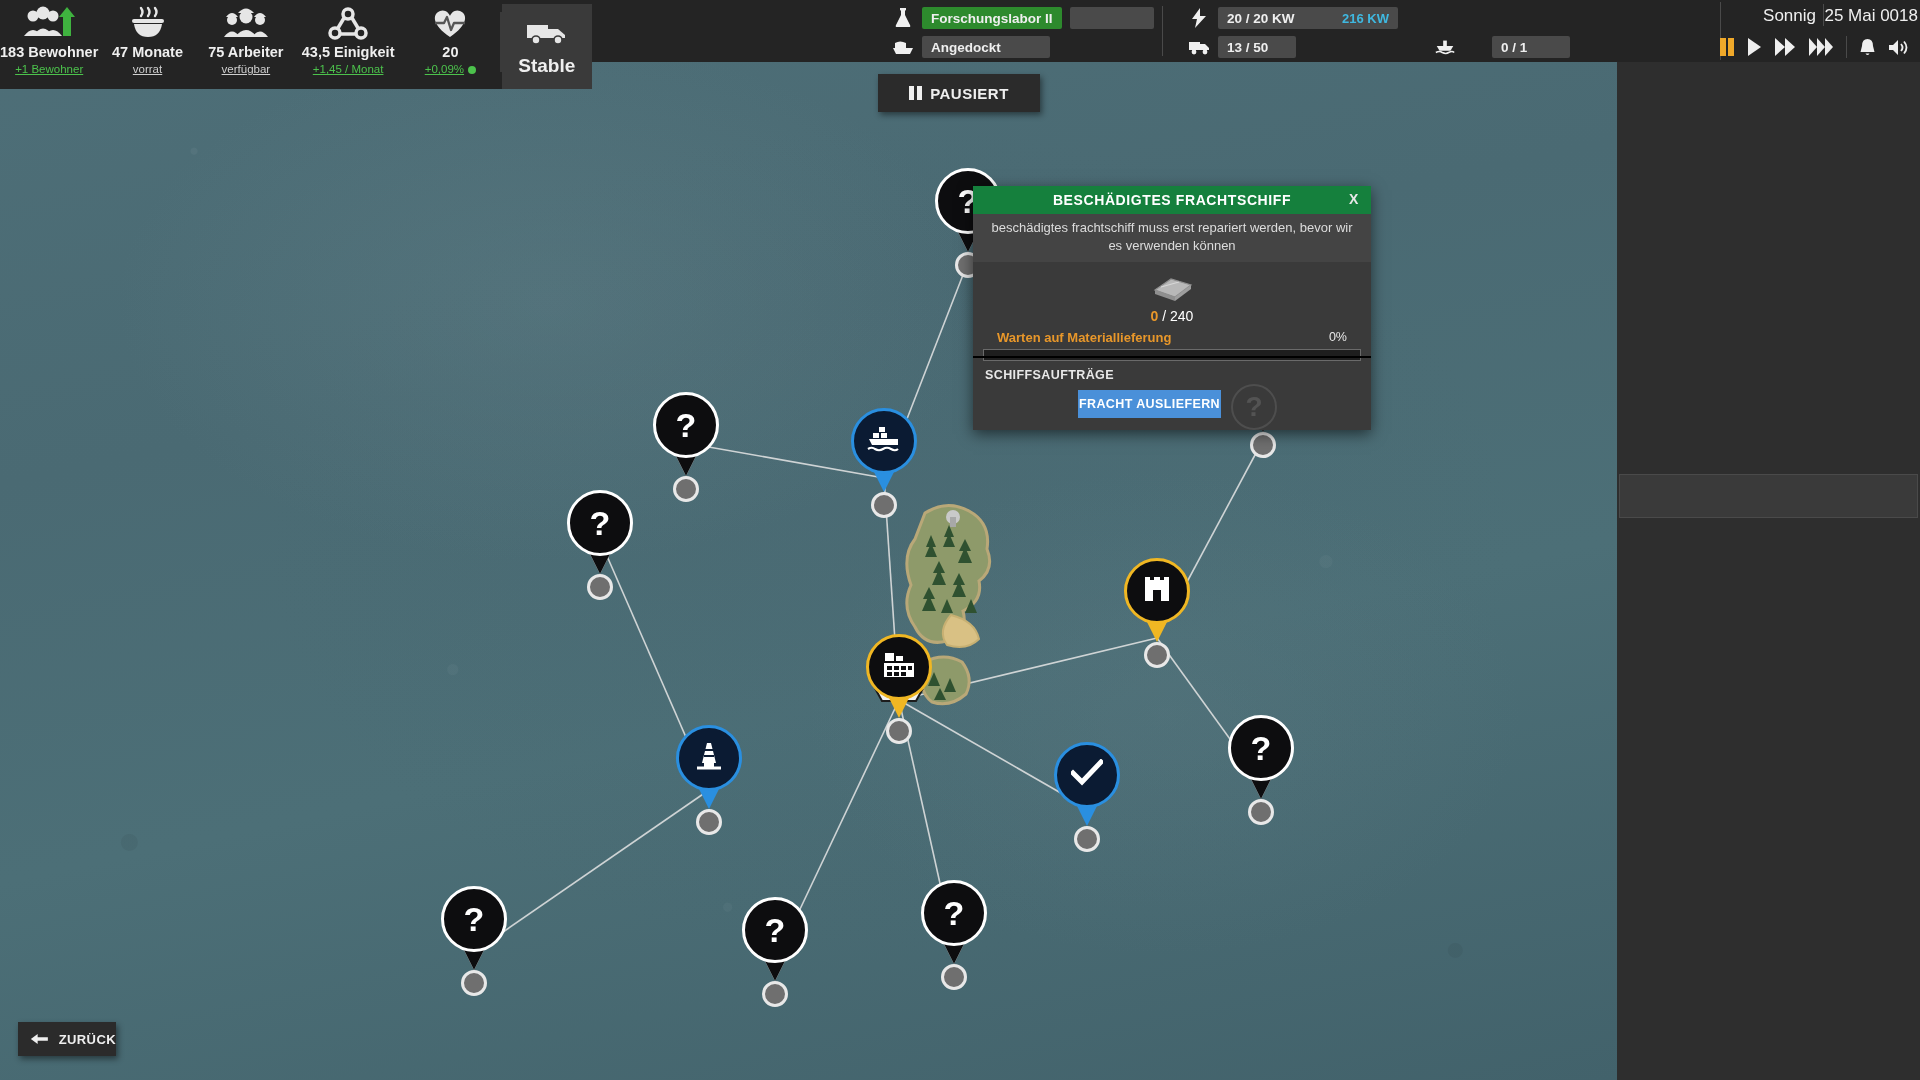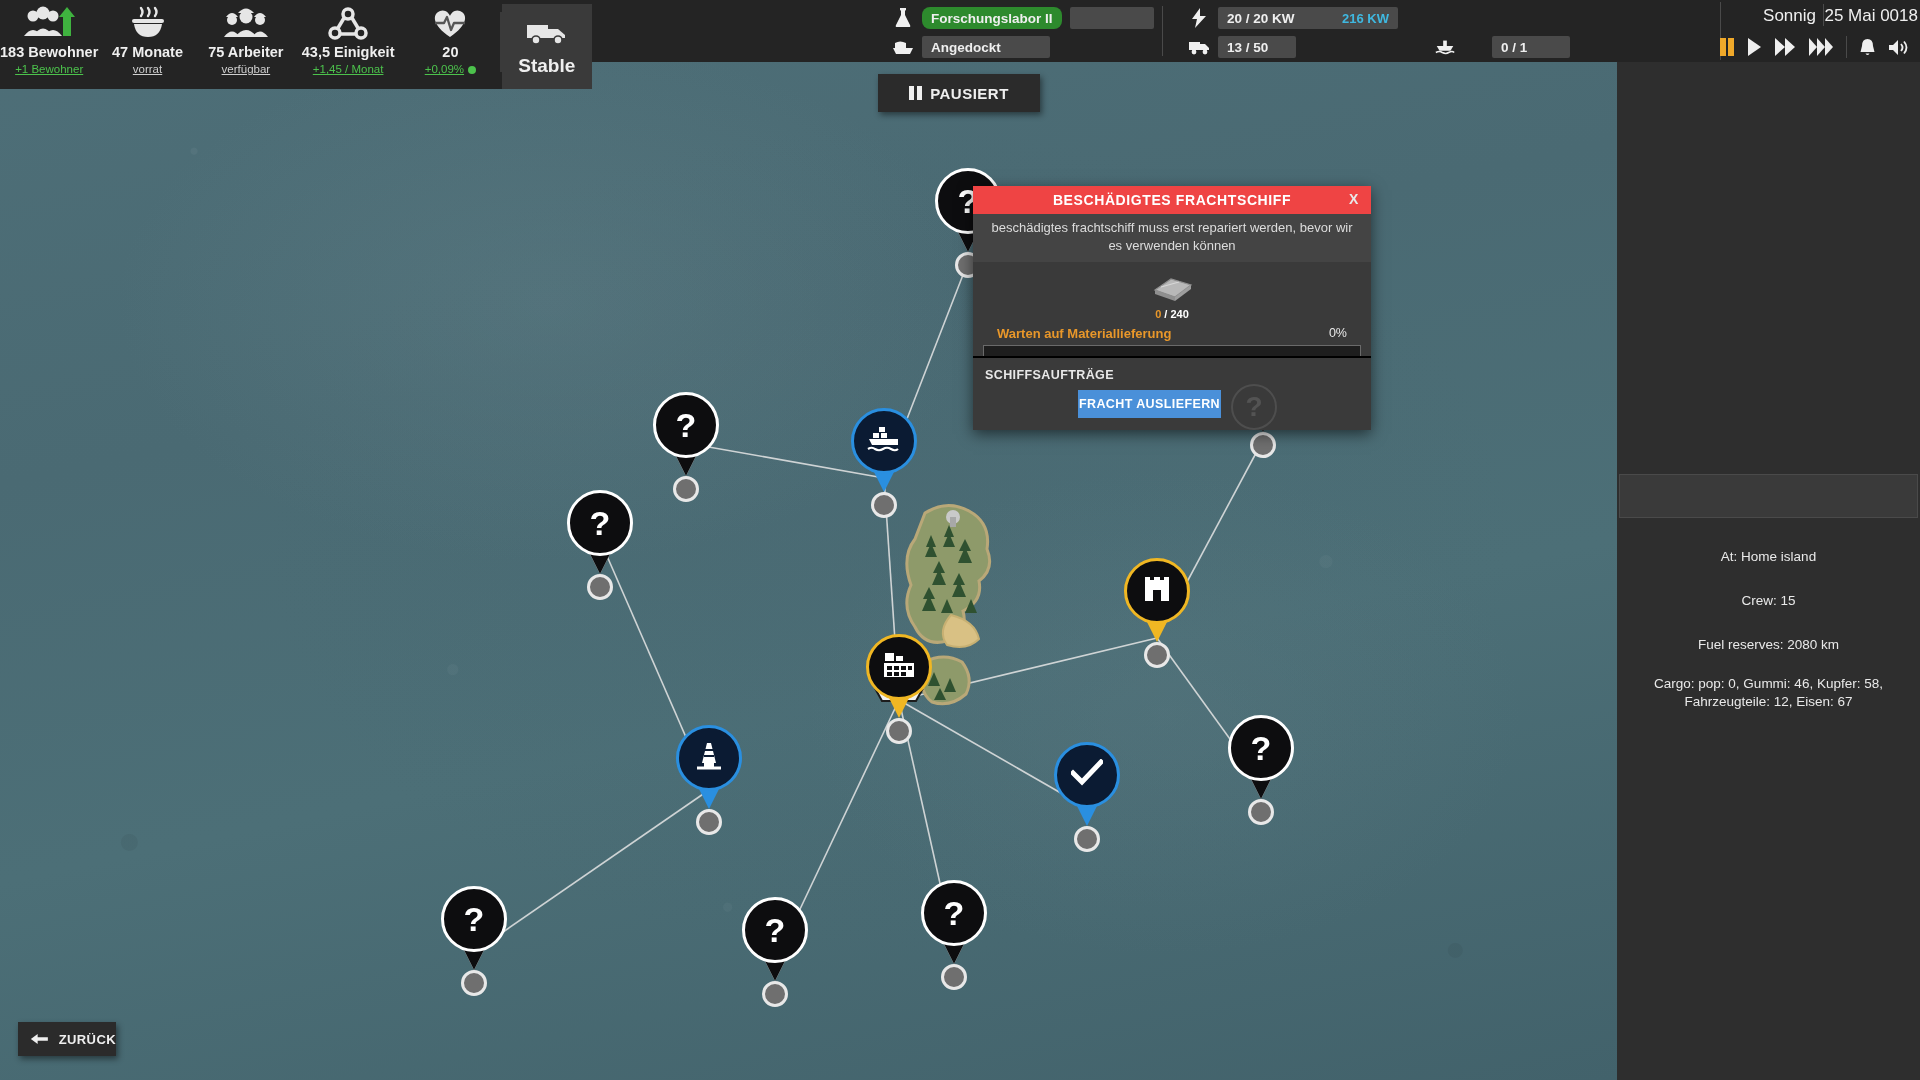--- a/index.html
+++ b/index.html
@@ -94,21 +94,21 @@
   .dotg { display:inline-block; width:8px; height:8px; border-radius:50%; background:#4cc24c; margin-left:4px; vertical-align:middle; }
 
   
   .topbar { position:absolute; left:592px; top:0; width:1328px; height:62px; background:#242424; }
   .tb-group { position:absolute; display:flex; align-items:center; gap:8px; color:#e8e8e8; }
   .tb-ico { width:22px; height:22px; display:flex; align-items:center; justify-content:center; }
   .tb-field {
     height:22px; background:#4a4a4a; border-radius:2px; display:flex; align-items:center;
     padding:0 9px; font-size:13.5px; font-weight:bold; color:#efefef; white-space:nowrap;
   }
-  .tb-field.green { background:#2d8a2d;border-radius:8px; }
+  .tb-field.green { background:#2d8a2d; }
   .tb-slot { height:22px; background:#4a4a4a; border-radius:2px; }
   .tb-kw { color:#3fb8e0; font-weight:bold; font-size:13px;margin-left:32px; }
   .tb-div { position:absolute; width:1px; background:#4a4a4a; }
 
   .weather { position:absolute; right:104px; top:6px; font-size:17px; color:#efefef; }
   .datetxt { position:absolute; right:2px; top:6px; font-size:17px; color:#efefef; white-space:nowrap;}
   .speed-ctl { position:absolute; right:0px; top:36px; display:flex; align-items:center; gap:12px; }
   .speed-ctl .btn { cursor:pointer; display:flex; align-items:center; }
 
   
@@ -120,32 +120,32 @@
   .rp-strip { position:absolute; left:2px; top:412px; width:299px; height:44px; background:#3a3a3a; border:1px solid #4a4a4a;}
   .rp-info { position:absolute; left:0; top:460px; width:303px; padding:0 6px; text-align:center; }
   .rp-info .line { font-size:13.5px; margin-top:26px; line-height:1.35; }
 
   
   .dialog {
     position:absolute; left:973px; top:186px; width:398px; height:244px;
     background:#3a3a3a; box-shadow:0 4px 14px rgba(0,0,0,.55);
   }
   .dlg-title {
-    height:28px; background:#ef4444; display:flex; align-items:center; justify-content:center;
+    height:28px; background:#15803d; display:flex; align-items:center; justify-content:center;
     color:#fff; font-size:14px; font-weight:bold; letter-spacing:.6px; position:relative;
   }
   .dlg-close { position:absolute; right:12px; top:5px; font-size:14px; font-weight:bold; color:#e8e8e8; cursor:pointer; }
   .dlg-desc {
     background:#444; color:#dcdcdc; font-size:13px; text-align:center; padding:5px 12px 8px;
     line-height:1.35;
   }
   .dlg-body { background:#3a3a3a; position:relative; height:94px; }
   .dlg-resource { text-align:center; padding-top:12px; }
   .res-ico { width:46px; height:30px; margin:0 auto; }
-  .res-count { font-size:11px; font-weight:bold; color:#fff; margin-top:4px; }
+  .res-count { font-size:14px; font-weight:normal; color:#fff; margin-top:4px; }
   .res-count b { color:#e8972a; }
   .dlg-status { display:flex; justify-content:space-between; padding:0 24px; margin-top:6px; }
   .dlg-status .l { color:#e8972a; font-size:13px; font-weight:bold; }
   .dlg-status .r { color:#e8e8e8; font-size:12.5px; }
   .progbar { margin:4px 10px 0; height:12px; background:#1e1e1e; border:1px solid #6a6a6a; }
   .progbar i { display:block; height:100%; background:#4a90d9; }
   .dlg-orders { border-top:2px solid #000000; padding:10px 12px 0; position:relative; height:78px; }
   .dlg-orders .lbl { font-size:12.5px; font-weight:bold; color:#e8e8e8; letter-spacing:.4px; }
   .dlg-btn {
     position:absolute; left:105px; top:32px; width:143px; height:28px; background:#4a90d9;
@@ -571,26 +571,20 @@
             <path d="M13 6 q3 3.5 0 7" stroke="#efefef" stroke-width="1.8" fill="none"></path>
             <path d="M16 3.5 q5 6 0 12" stroke="#efefef" stroke-width="1.8" fill="none"></path>
           </svg>
       </span>
     </div>
   </div>
 
   <div class="right-panel">
     <div class="rp-preview"></div>
     <div class="rp-strip"></div>
-    <div class="rp-info">
-      <div class="line">At: Home island</div>
-      <div class="line">Crew: 15</div>
-      <div class="line">Fuel reserves: 2080 km</div>
-      <div class="line" style="margin-top:20px;">Cargo: pop: 0, Gummi: 46, Kupfer: 58, Fahrzeugteile: 12, Eisen: 67</div>
-    </div>
   </div>
 
   <div class="dialog">
     <div class="dlg-title">
       <span>BESCHÄDIGTES FRACHTSCHIFF</span>
       <span class="dlg-close">X</span>
     </div>
     <div class="dlg-desc">beschädigtes frachtschiff muss erst repariert werden, bevor wir es verwenden können</div>
     <div class="dlg-body">
       <div class="dlg-resource">

